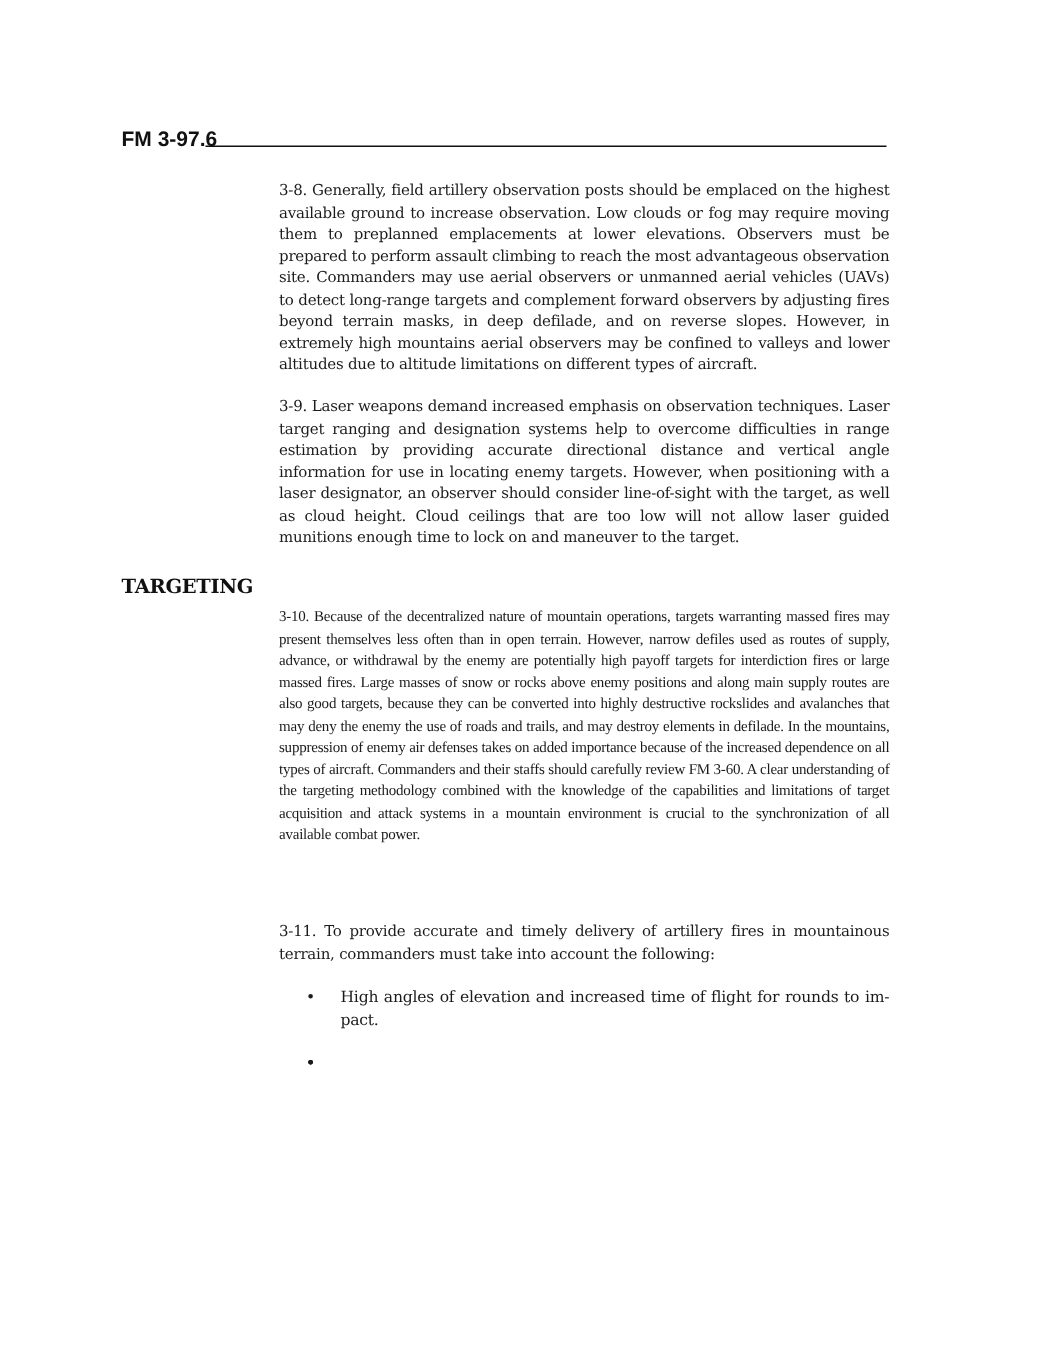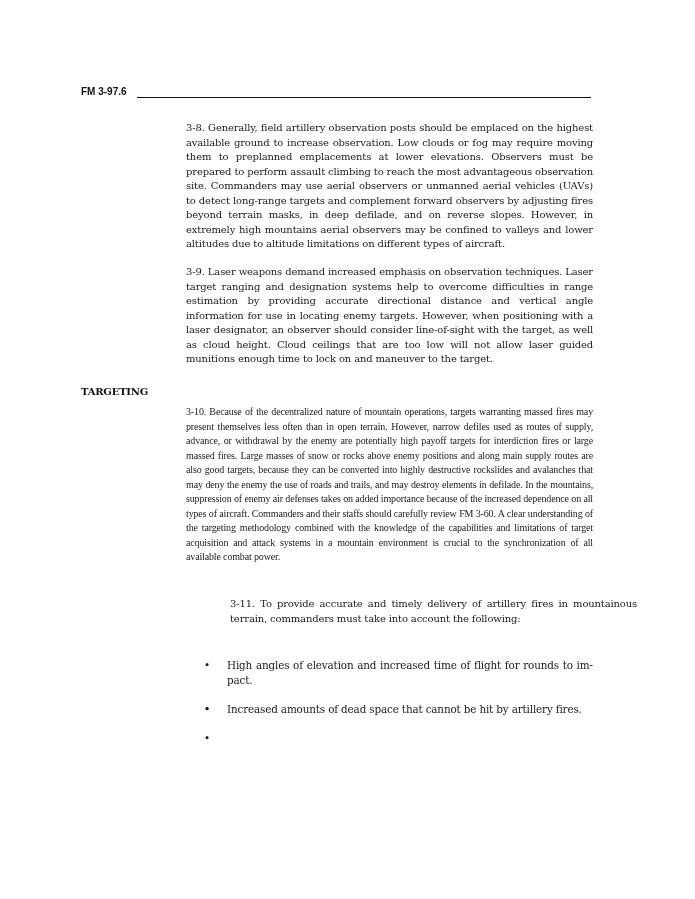--- a/index.html
+++ b/index.html
@@ -1,23 +1,23 @@
 <!DOCTYPE html>
 <html><head>
 <meta charset="utf-8">
 <style>
   html, body { margin: 0; padding: 0; background: #ffffff; }
   body { width: 695px; height: 899px; position: relative; overflow: hidden; color: #111; }
   .page { position: absolute; left: 0; top: 0; width: 695px; height: 899px; background: #fff; }
   .header { position: absolute; left: 81px; top: 86px; width: 510px; height: 12px; }
-  .header-label { position: absolute; left: 0; top: 0; font-family: "Liberation Sans", sans-serif; font-weight: bold; font-size: 10px; line-height: 12px; color: #111; text-align: right; }
+  .header-label { position: absolute; left: 0; top: 0; font-family: "Liberation Sans", sans-serif; font-weight: bold; font-size: 14px; line-height: 12px; color: #111; text-align: right; }
   .header-rule { position: absolute; left: 56px; right: 0; top: 11px; border-top: 1px solid #111; }
   .body-col { position: absolute; left: 186px; width: 407px; font-family: "DejaVu Serif", serif; font-size: 10px; line-height: 14.5px; text-align: justify; hyphens: manual; color: #1a1a1a; letter-spacing: -0.15px; }
   .para { margin: 0; }
-  .section-heading { position: absolute; left: 81px; top: 385px; font-family: "DejaVu Serif", serif; font-weight: bold; font-size: 10px; line-height: 14px; letter-spacing: -0.2px; color: #111; }
+  .section-heading { position: absolute; left: 81px; top: 385px; font-family: "DejaVu Serif", serif; font-weight: bold; font-size: 13px; line-height: 14px; letter-spacing: -0.2px; color: #111; }
   .bullets { position: absolute; left: 186px; width: 407px; list-style: none; margin: 0; padding: 0; font-family: "DejaVu Serif", serif; font-size: 10.4px; line-height: 14.5px; letter-spacing: -0.15px; color: #1a1a1a; }
   .bullet-item { position: relative; padding-left: 41px; text-align: justify; margin-bottom: 14.5px; }
   .bullet-dot { position: absolute; left: 18px; top: 0; }
 </style>
 </head>
 <body>
 
 <div class="page">
 
   <div class="header">
@@ -32,34 +32,33 @@
   <div class="body-col" style="top:265px;">
     <p class="para">3-9.  Laser weapons demand increased emphasis on observation techniques. Laser target ranging and designation systems help to overcome difficulties in range estimation by providing accurate directional distance and vertical an­gle information for use in locating enemy targets. However, when positioning with a laser designator, an observer should consider line-of-sight with the target, as well as cloud height. Cloud ceilings that are too low will not allow laser guided munitions enough time to lock on and maneuver to the target.</p>
   </div>
 
   <div class="section-heading">TARGETING</div>
 
   <div class="body-col" style="top:405px;font-family:Liberation Serif, serif;">
     <p class="para">3-10. Because of the decentralized nature of mountain operations, targets warranting massed fires may present themselves less often than in open ter­rain. However, narrow defiles used as routes of supply, advance, or with­drawal by the enemy are potentially high payoff targets for interdiction fires or large massed fires. Large masses of snow or rocks above enemy positions and along main supply routes are also good targets, because they can be con­verted into highly destructive rockslides and avalanches that may deny the enemy the use of roads and trails, and may destroy elements in defilade. In the mountains, suppression of enemy air defenses takes on added importance because of the increased dependence on all types of aircraft. Commanders and their staffs should carefully review FM 3-60. A clear understanding of the targeting methodology combined with the knowledge of the capabilities and limitations of target acquisition and attack systems in a mountain envi­ronment is crucial to the synchronization of all available combat power.</p>
   </div>
 
-  <div class="body-col" style="top:597px;margin-left:44px;">
+  <div class="body-col" style="top:615px;">
     <p class="para">3-11. To provide accurate and timely delivery of artillery fires in mountainous terrain, commanders must take into account the following:</p>
   </div>
 
   <ul class="bullets" style="top:658px;">
     <li class="bullet-item">
       <span class="bullet-dot">•</span>
       <span>High angles of elevation and increased time of flight for rounds to im­pact.</span>
     </li>
     <li class="bullet-item">
       <span class="bullet-dot">•</span>
     </li>
     <li class="bullet-item">
       <span class="bullet-dot">•</span>
-      <span>Increased amounts of dead space that cannot be hit by artillery fires.</span>
     </li>
     <li class="bullet-item">
       <span class="bullet-dot">•</span>
     </li>
   </ul>
 
 </div>
 
 </body></html>

